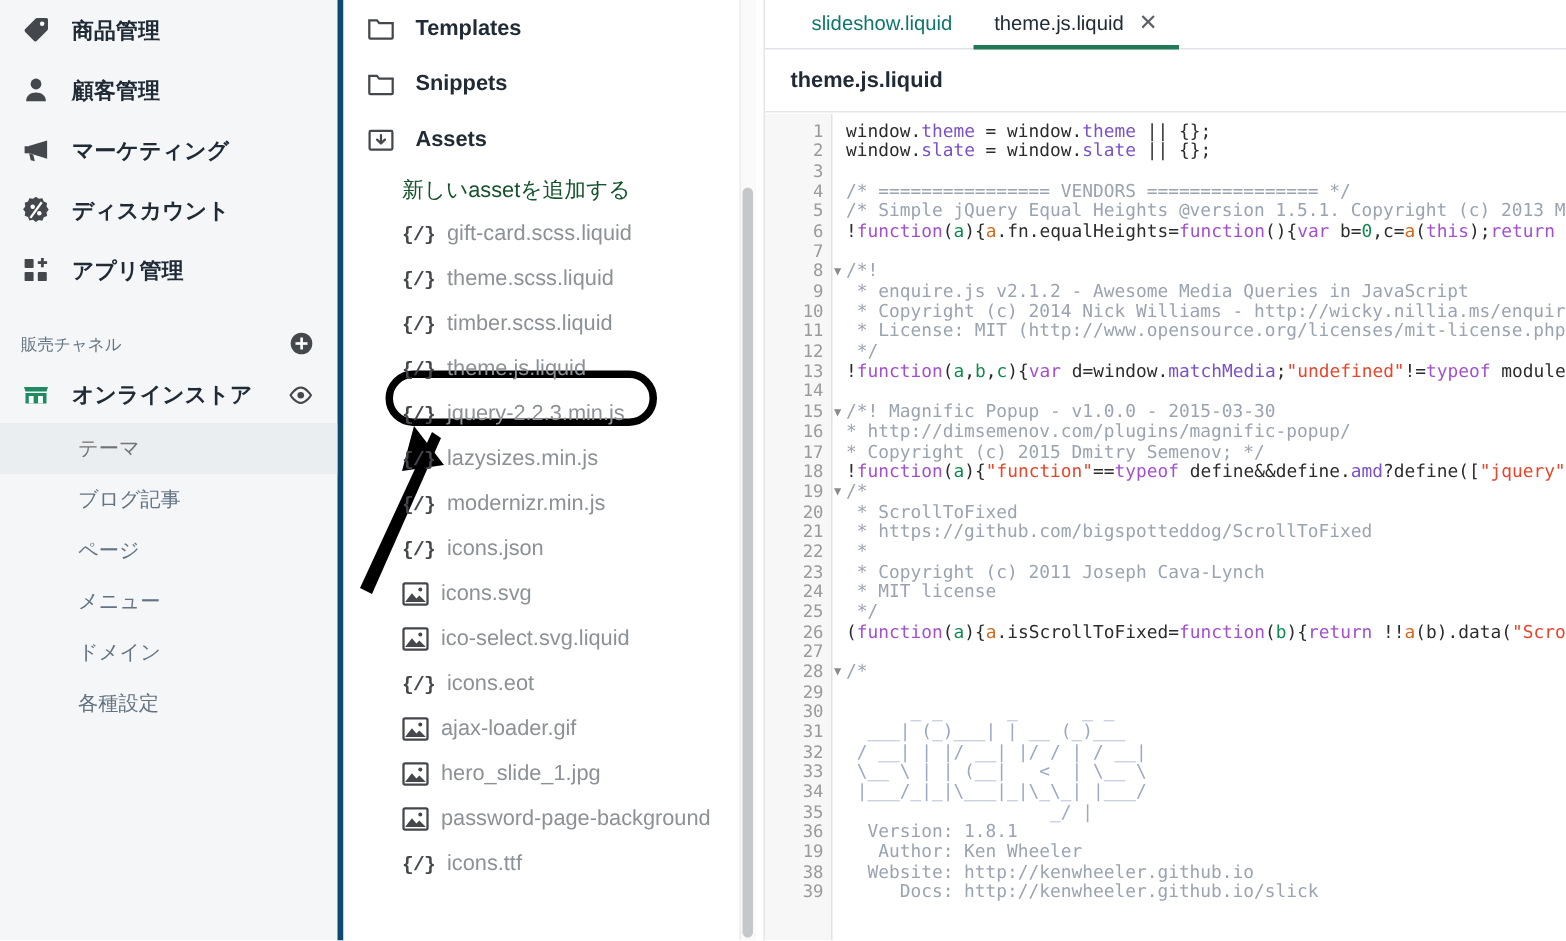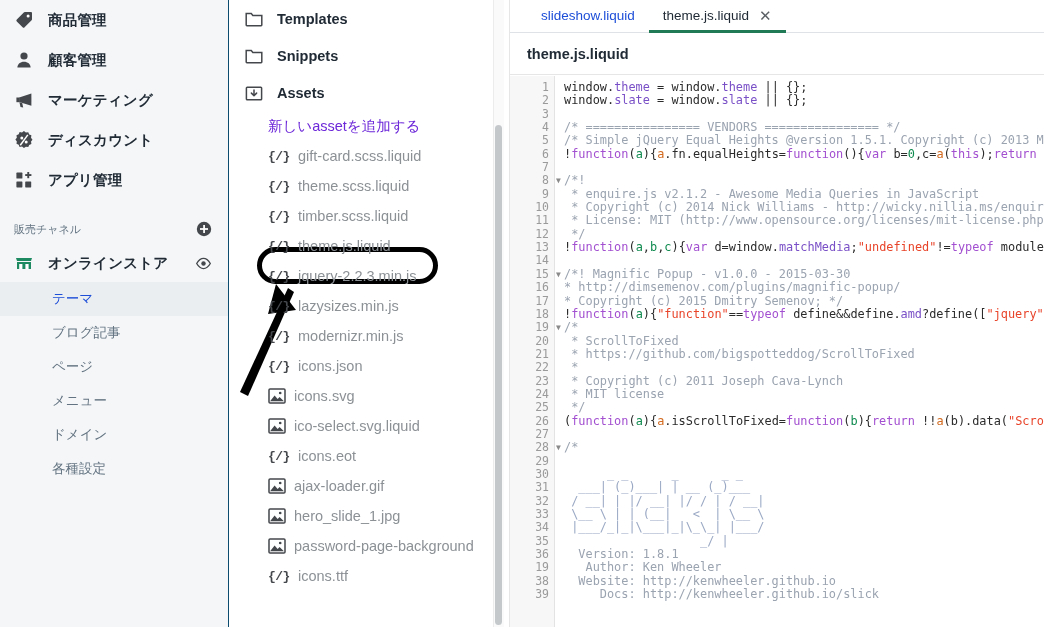--- a/index.html
+++ b/index.html
@@ -10,21 +10,21 @@
     background: #fff;
     font-family: "Liberation Sans", sans-serif;
     -webkit-font-smoothing: antialiased;
   }
   #app { position: relative; width: 1044px; height: 627px; display: flex; }
 
   
   #sidebar {
     width: 229px; height: 627px;
     background: #f4f6f8;
-    border-right: 1px solid #0c4a6e;
+    border-right: 4px solid #0c4a6e;
     flex: 0 0 229px;
     overflow: hidden;
     position: relative;
   }
   .nav-item {
     display: flex; align-items: center;
     height: 40px; padding: 0 16px 0 14px;
     gap: 14px;
     cursor: pointer;
   }
@@ -41,40 +41,40 @@
   }
   .sec-head .sec-title { font-size: 11px; color: #637381; font-weight: normal; }
 
   .sub-item {
     display:flex; align-items:center;
     height: 34px; padding-left: 52px;
     font-size: 13.5px; color: #637381; cursor: pointer;
   }
   .sub-item.active {
     background: #ebeef0;
-    color: #1d4ed8;
+    color: #737373;
   }
 
   
   #tree {
     width: 281px; flex: 0 0 281px; height: 627px;
     background: #ffffff;
     position: relative;
     overflow: hidden;
     border-right: 1px solid #e6e6e6;
   }
   .folder-row {
     display:flex; align-items:center; gap: 13px;
     height: 37px; padding-left: 15px; cursor: pointer;
   }
   .folder-row .folder-label {
     font-size: 14.5px; font-weight: bold; color: #212b36;
   }
   .add-asset {
-    font-size: 14.5px; color: #6d28d9; padding-left: 39px;
+    font-size: 14.5px; color: #14532d; padding-left: 39px;
     height: 30px; display: flex; align-items: center; cursor: pointer;
   }
   .file-row {
     display:flex; align-items:center; gap: 8px;
     height: 30px; padding-left: 39px; cursor: pointer;
     white-space: nowrap;
   }
   .file-row .fname { font-size: 14.5px; color: #8c9196; }
   .ftype {
     font-family: "Liberation Mono", monospace;
@@ -100,21 +100,21 @@
     flex: 1 1 auto; height: 627px; position: relative;
     background: #fff; overflow: hidden;
   }
   #tabs {
     height: 33px; display: flex; align-items: stretch;
     border-bottom: 1px solid #dfe3e8;
     padding-left: 17px;
   }
   .tab {
     display: flex; align-items: center; gap: 10px;
-    padding: 0 14px; font-size: 13.5px; color: #1d4ed8;
+    padding: 0 14px; font-size: 13.5px; color: #0f766e;
     cursor: pointer; border-bottom: 3px solid transparent;
     margin-bottom: -1px;
   }
   .tab.active { color: #212b36; font-weight: normal; border-bottom-color: #1f7a55; }
   .tab .close-x {
     font-size: 15px; line-height: 1; color: #5c6166; font-weight: 300;
   }
   #file-header {
     height: 42px; display: flex; align-items: center;
     padding-left: 17px;

